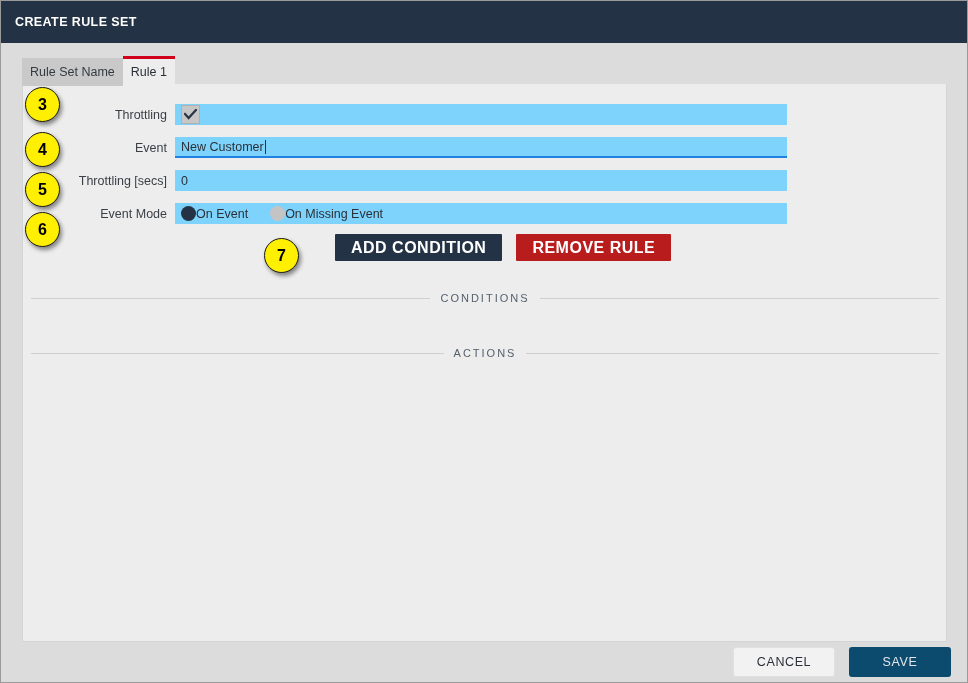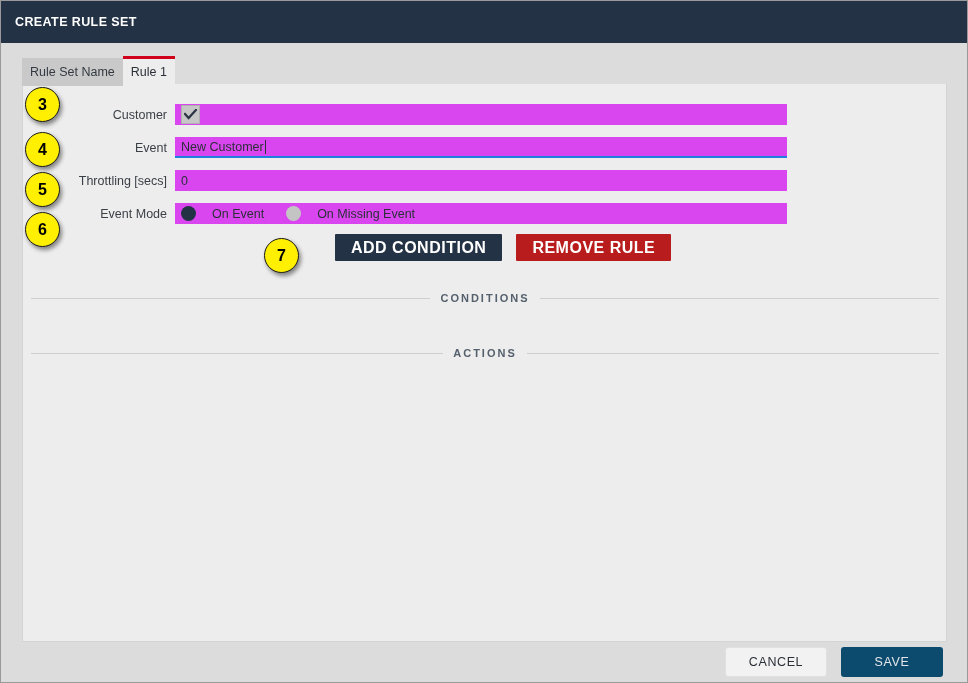--- a/index.html
+++ b/index.html
@@ -93,21 +93,21 @@
     width: 152px;
     text-align: right;
     padding-right: 8px;
     font-size: 12.5px;
     color: #3a3f46;
     flex: 0 0 152px;
   }
   .row-field {
     width: 612px;
     height: 21px;
-    background: #d946ef;
+    background: #7dd3fc;
     display: flex;
     align-items: center;
     padding-left: 6px;
     position: relative;
   }
   .row-field.underline { border-bottom: 2px solid #2080e0; }
 
   .checkbox {
     width: 19px; height: 19px;
     background: #c7c7c7;
@@ -127,21 +127,21 @@
   .caret {
     display: inline-block;
     width: 1px;
     height: 14px;
     background: #2b3038;
     vertical-align: -2px;
     margin-left: 1px;
   }
 
   .radio-group { display: flex; align-items: center; gap: 9px; }
-  .radio-item { display: flex; align-items: center; gap: 16px; cursor: pointer; }
+  .radio-item { display: flex; align-items: center; gap: 0; cursor: pointer; }
   .radio-item + .radio-item { margin-left: 13px; }
   .radio-dot {
     width: 15px; height: 15px;
     border-radius: 50%;
     background: #c4c4c4;
   }
   .radio-dot.on { background: #233345; }
   .radio-label { font-size: 12.5px; color: #2b3038; }
 
   
@@ -179,36 +179,36 @@
   }
   .section .line {
     flex: 1;
     height: 1px;
     background: #cfcfcf;
   }
   .section .caption {
     font-size: 11px;
     letter-spacing: 2px;
     color: #55606d;
-    font-weight: bold;
+    font-weight: normal;
   }
   #sec-conditions { top: 208px; }
   #sec-actions { top: 255px; margin-top: 8px; }
 
   
   .footer {
     position: absolute;
     left: 0; top: 641px;
     width: 966px;
     height: 40px;
     background: #dcdcdc;
     display: flex;
     align-items: center;
     justify-content: flex-end;
-    padding-right: 24px;
+    padding-right: 16px;
     gap: 0;
   }
   .fbtn {
     width: 102px;
     height: 30px;
     display: flex;
     align-items: center;
     justify-content: center;
     font-size: 12.5px;
     letter-spacing: 0.6px;
@@ -262,21 +262,21 @@
     <div class="tab active">
       <span>Rule 1</span>
     </div>
   </div>
 
   <div class="panel">
 
     <div class="form">
 
       <div class="row">
-        <div class="row-label">Customer</div>
+        <div class="row-label">Throttling</div>
         <div class="row-field">
           <div class="checkbox">
             <svg width="13" height="11" viewBox="0 0 13 11">
               <path d="M1 5 L4.6 9 L12 1" stroke="#2b3645" stroke-width="2.3" fill="none" stroke-linecap="square"></path>
             </svg>
           </div>
         </div>
       </div>
 
       <div class="row">

